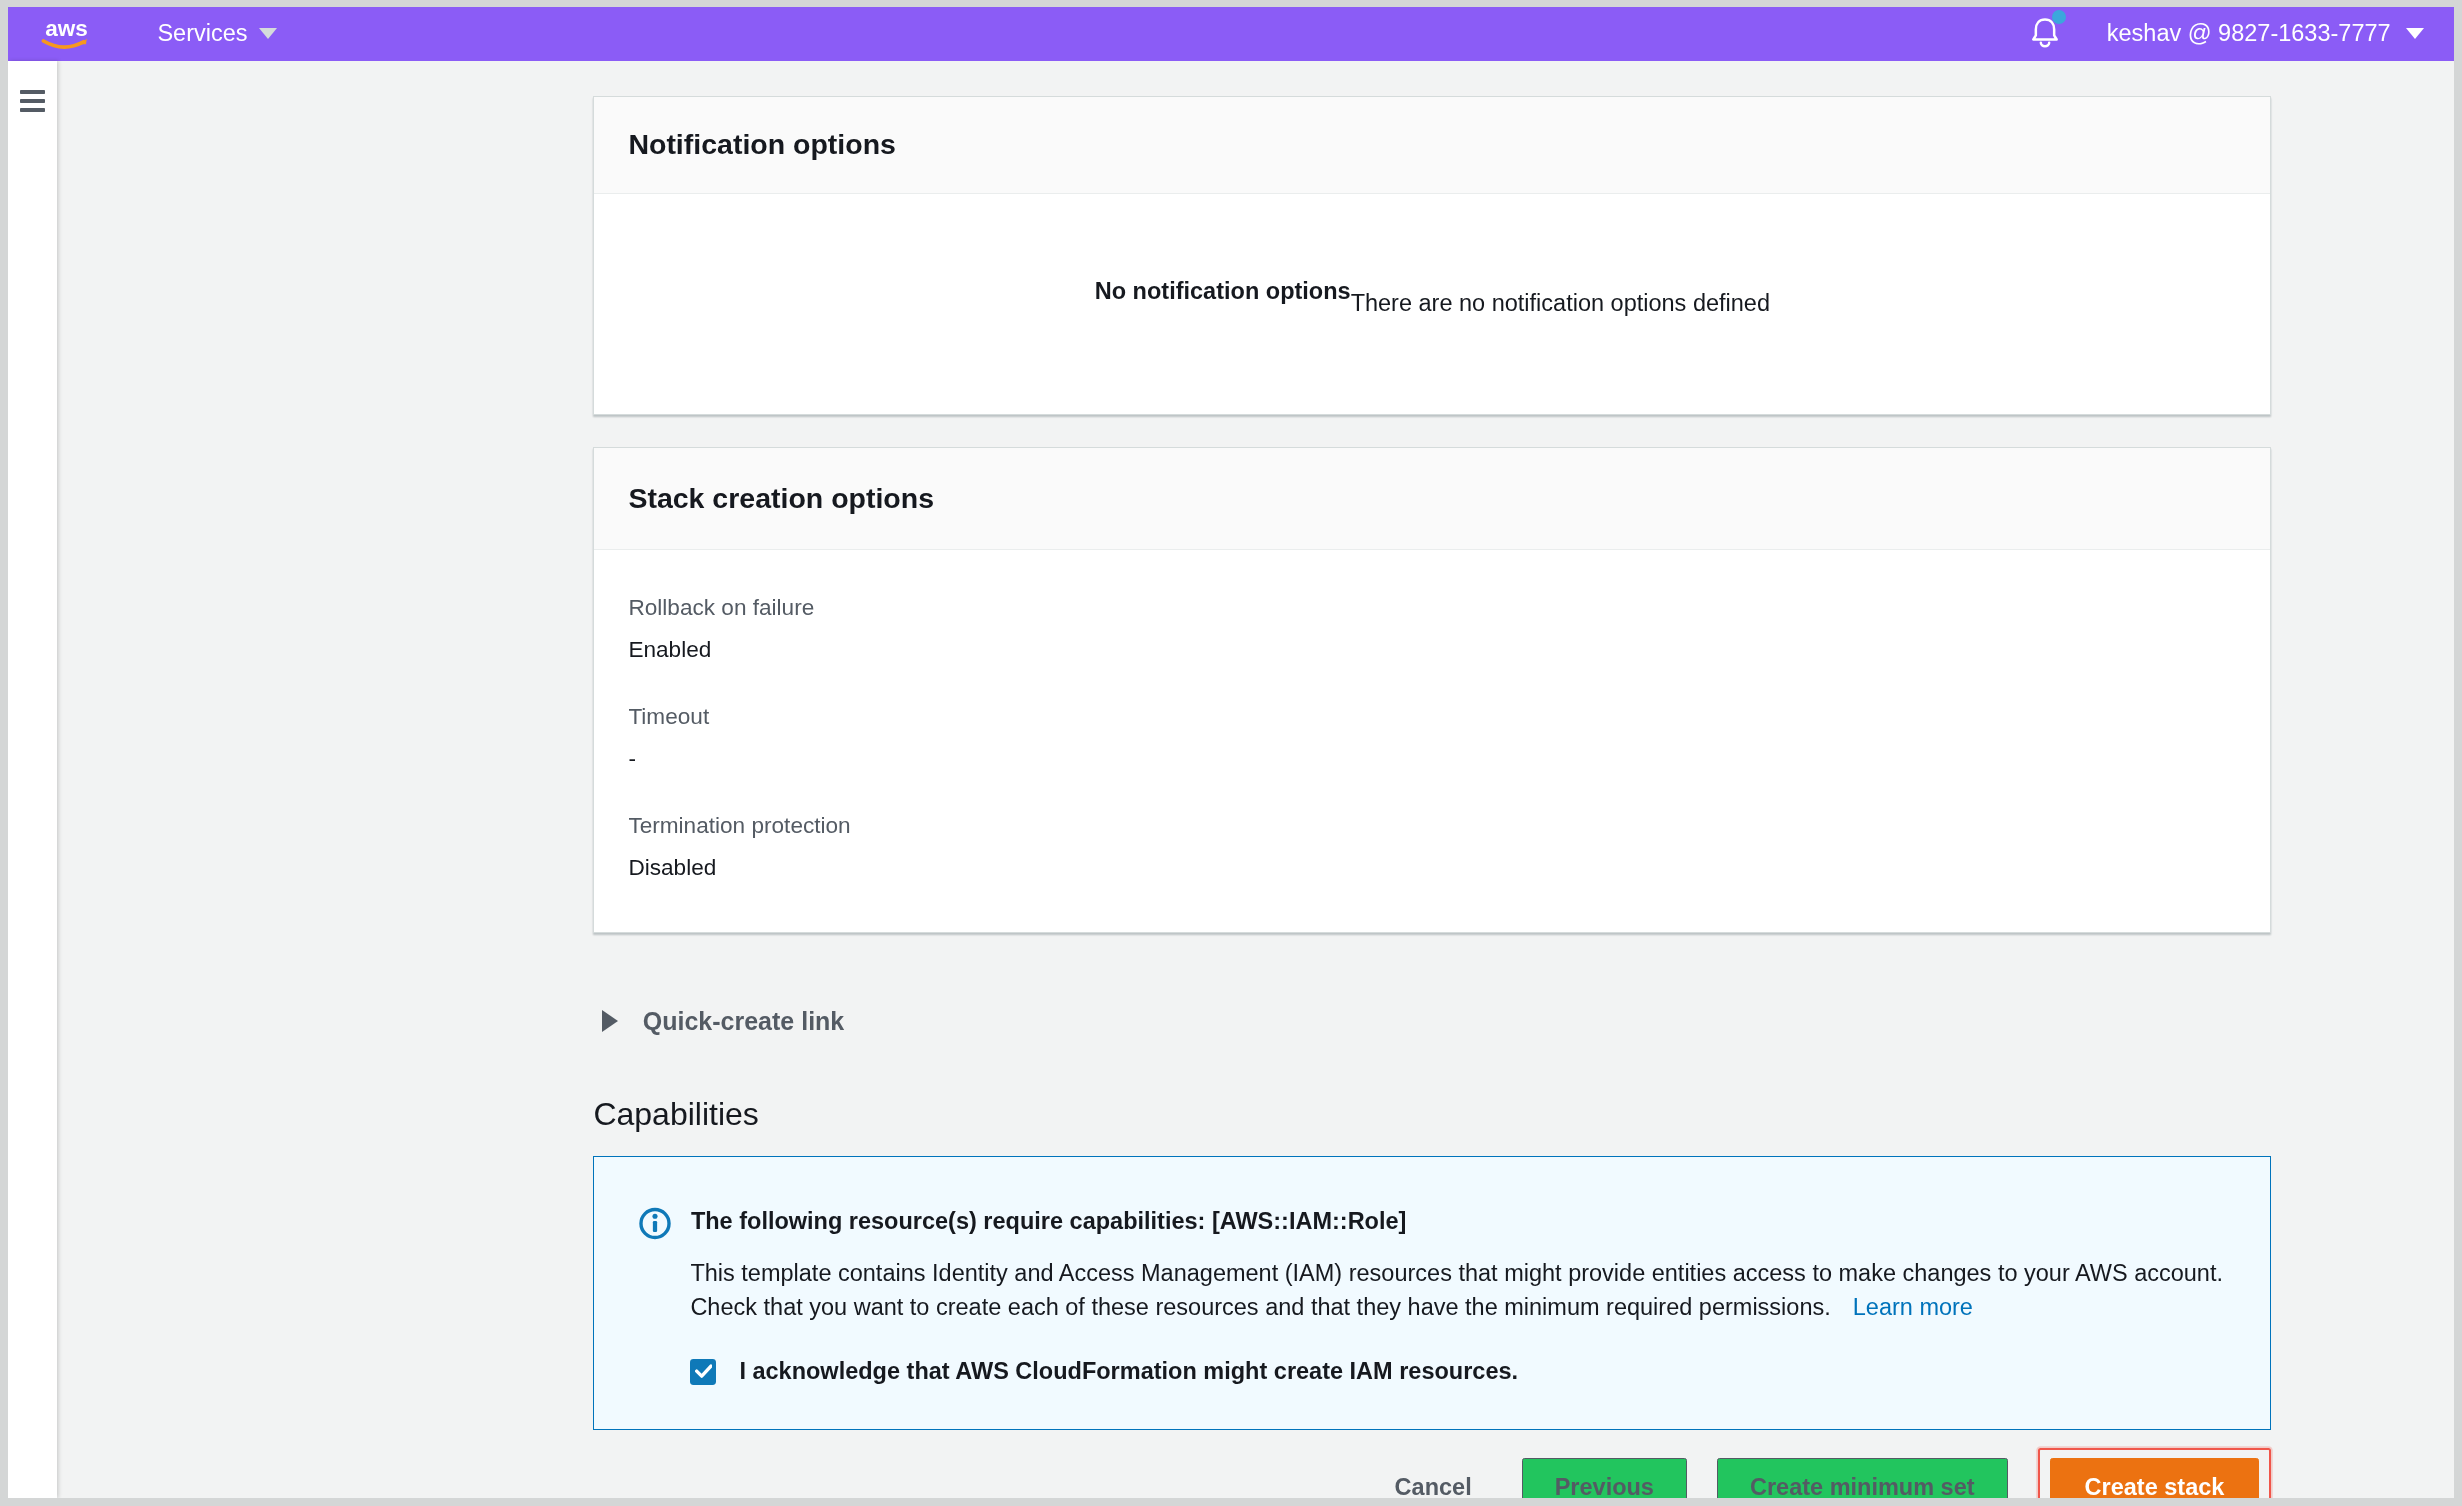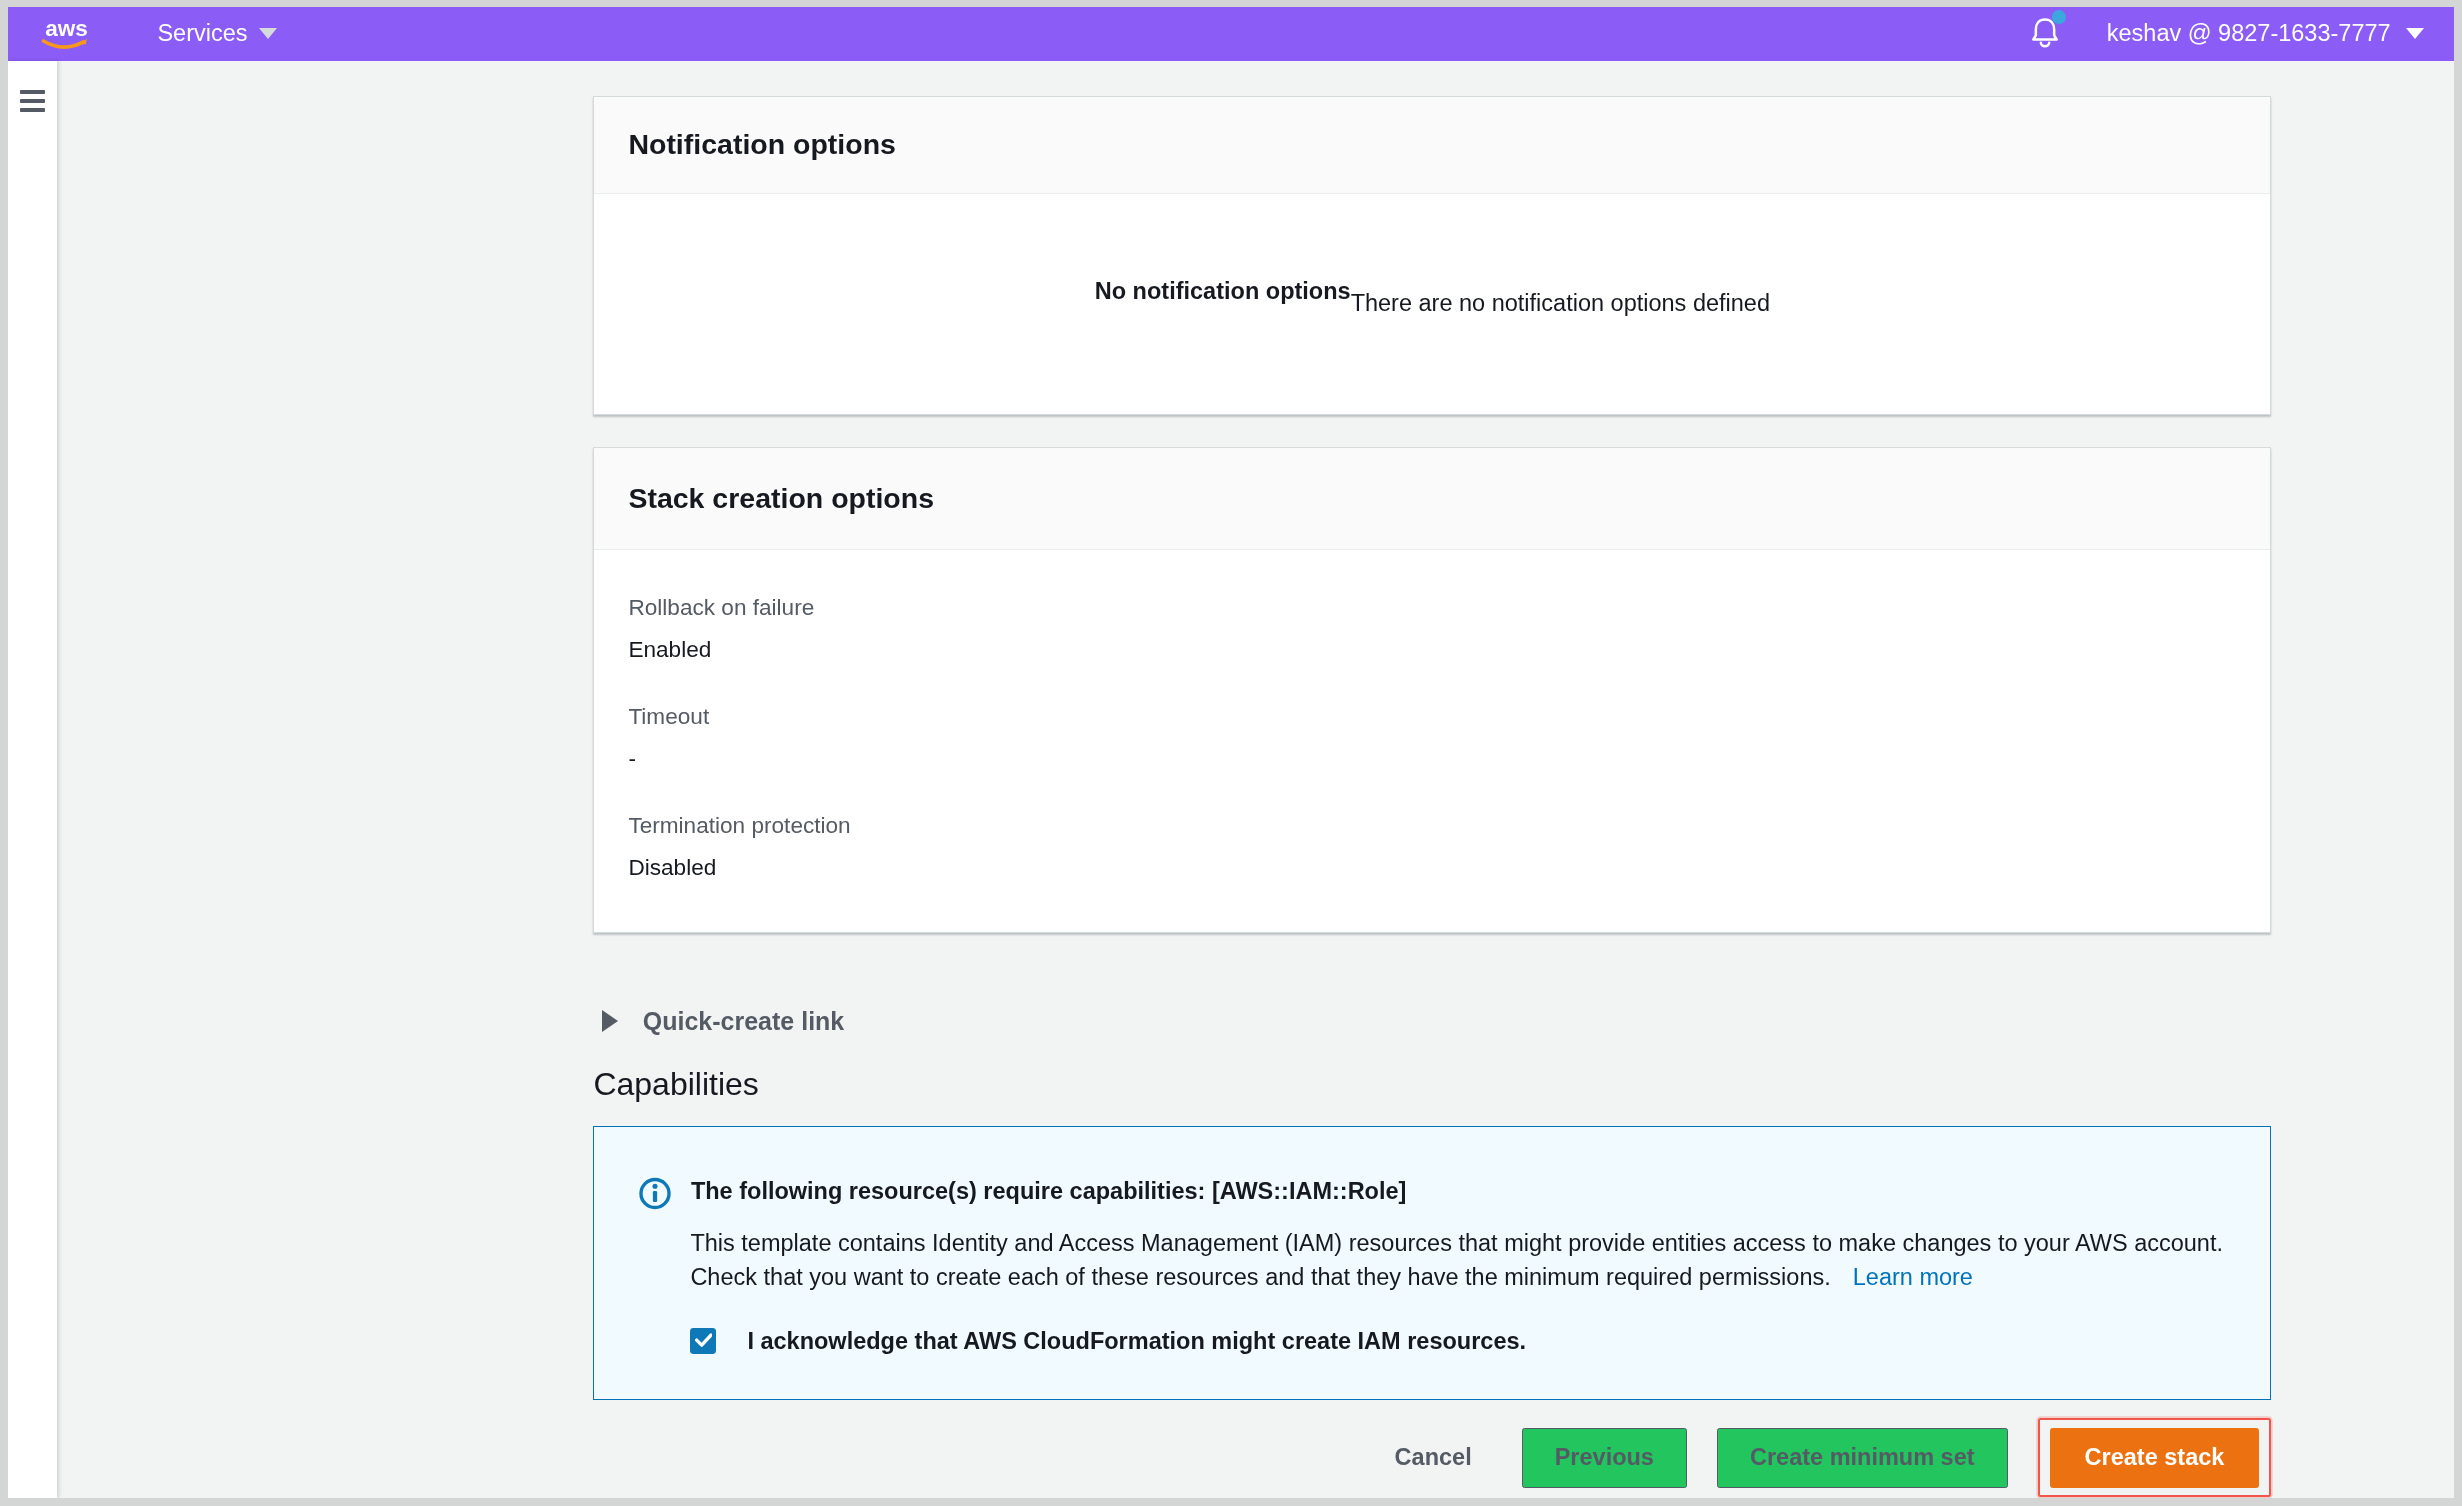--- a/index.html
+++ b/index.html
@@ -121,21 +121,21 @@
   }
   .expander-triangle {
     width: 0; height: 0;
     border-top: 11px solid transparent;
     border-bottom: 11px solid transparent;
     border-left: 16px solid #545b64;
   }
   .expander-label { font-size: 25px; font-weight: 700; color: #545b64; }
   
   .section-heading {
-    margin-top: 28px;
+    margin-top: 58px;
     font-size: 32px;
     font-weight: 400;
     color: #16191f;
     line-height: 40px;
   }
   .alert {
     margin-top: 22px;
     background: #f1faff;
     border: 1.7px solid #0073bb;
     padding: 47px 42px 44px 44px;
@@ -147,22 +147,22 @@
     margin: 15px 0 0 52px;
     font-size: 23.5px;
     color: #16191f;
     line-height: 34px;
     max-width: 1577px;
   }
   .learn-more { color: #0073bb; text-decoration: none; margin-left: 22px; cursor: pointer; }
   .ack-row {
     margin: 34px 0 0 52px;
     display: flex;
-    align-items: flex-start;
-    gap: 31px;
+    align-items: flex-end;
+    gap: 23px;
     cursor: pointer;
   }
   .checkbox {
     width: 26px; height: 26px;
     border-radius: 3.4px;
     background: #0f79b8;
     display: flex;
     align-items: center;
     justify-content: center;
     flex: none;

